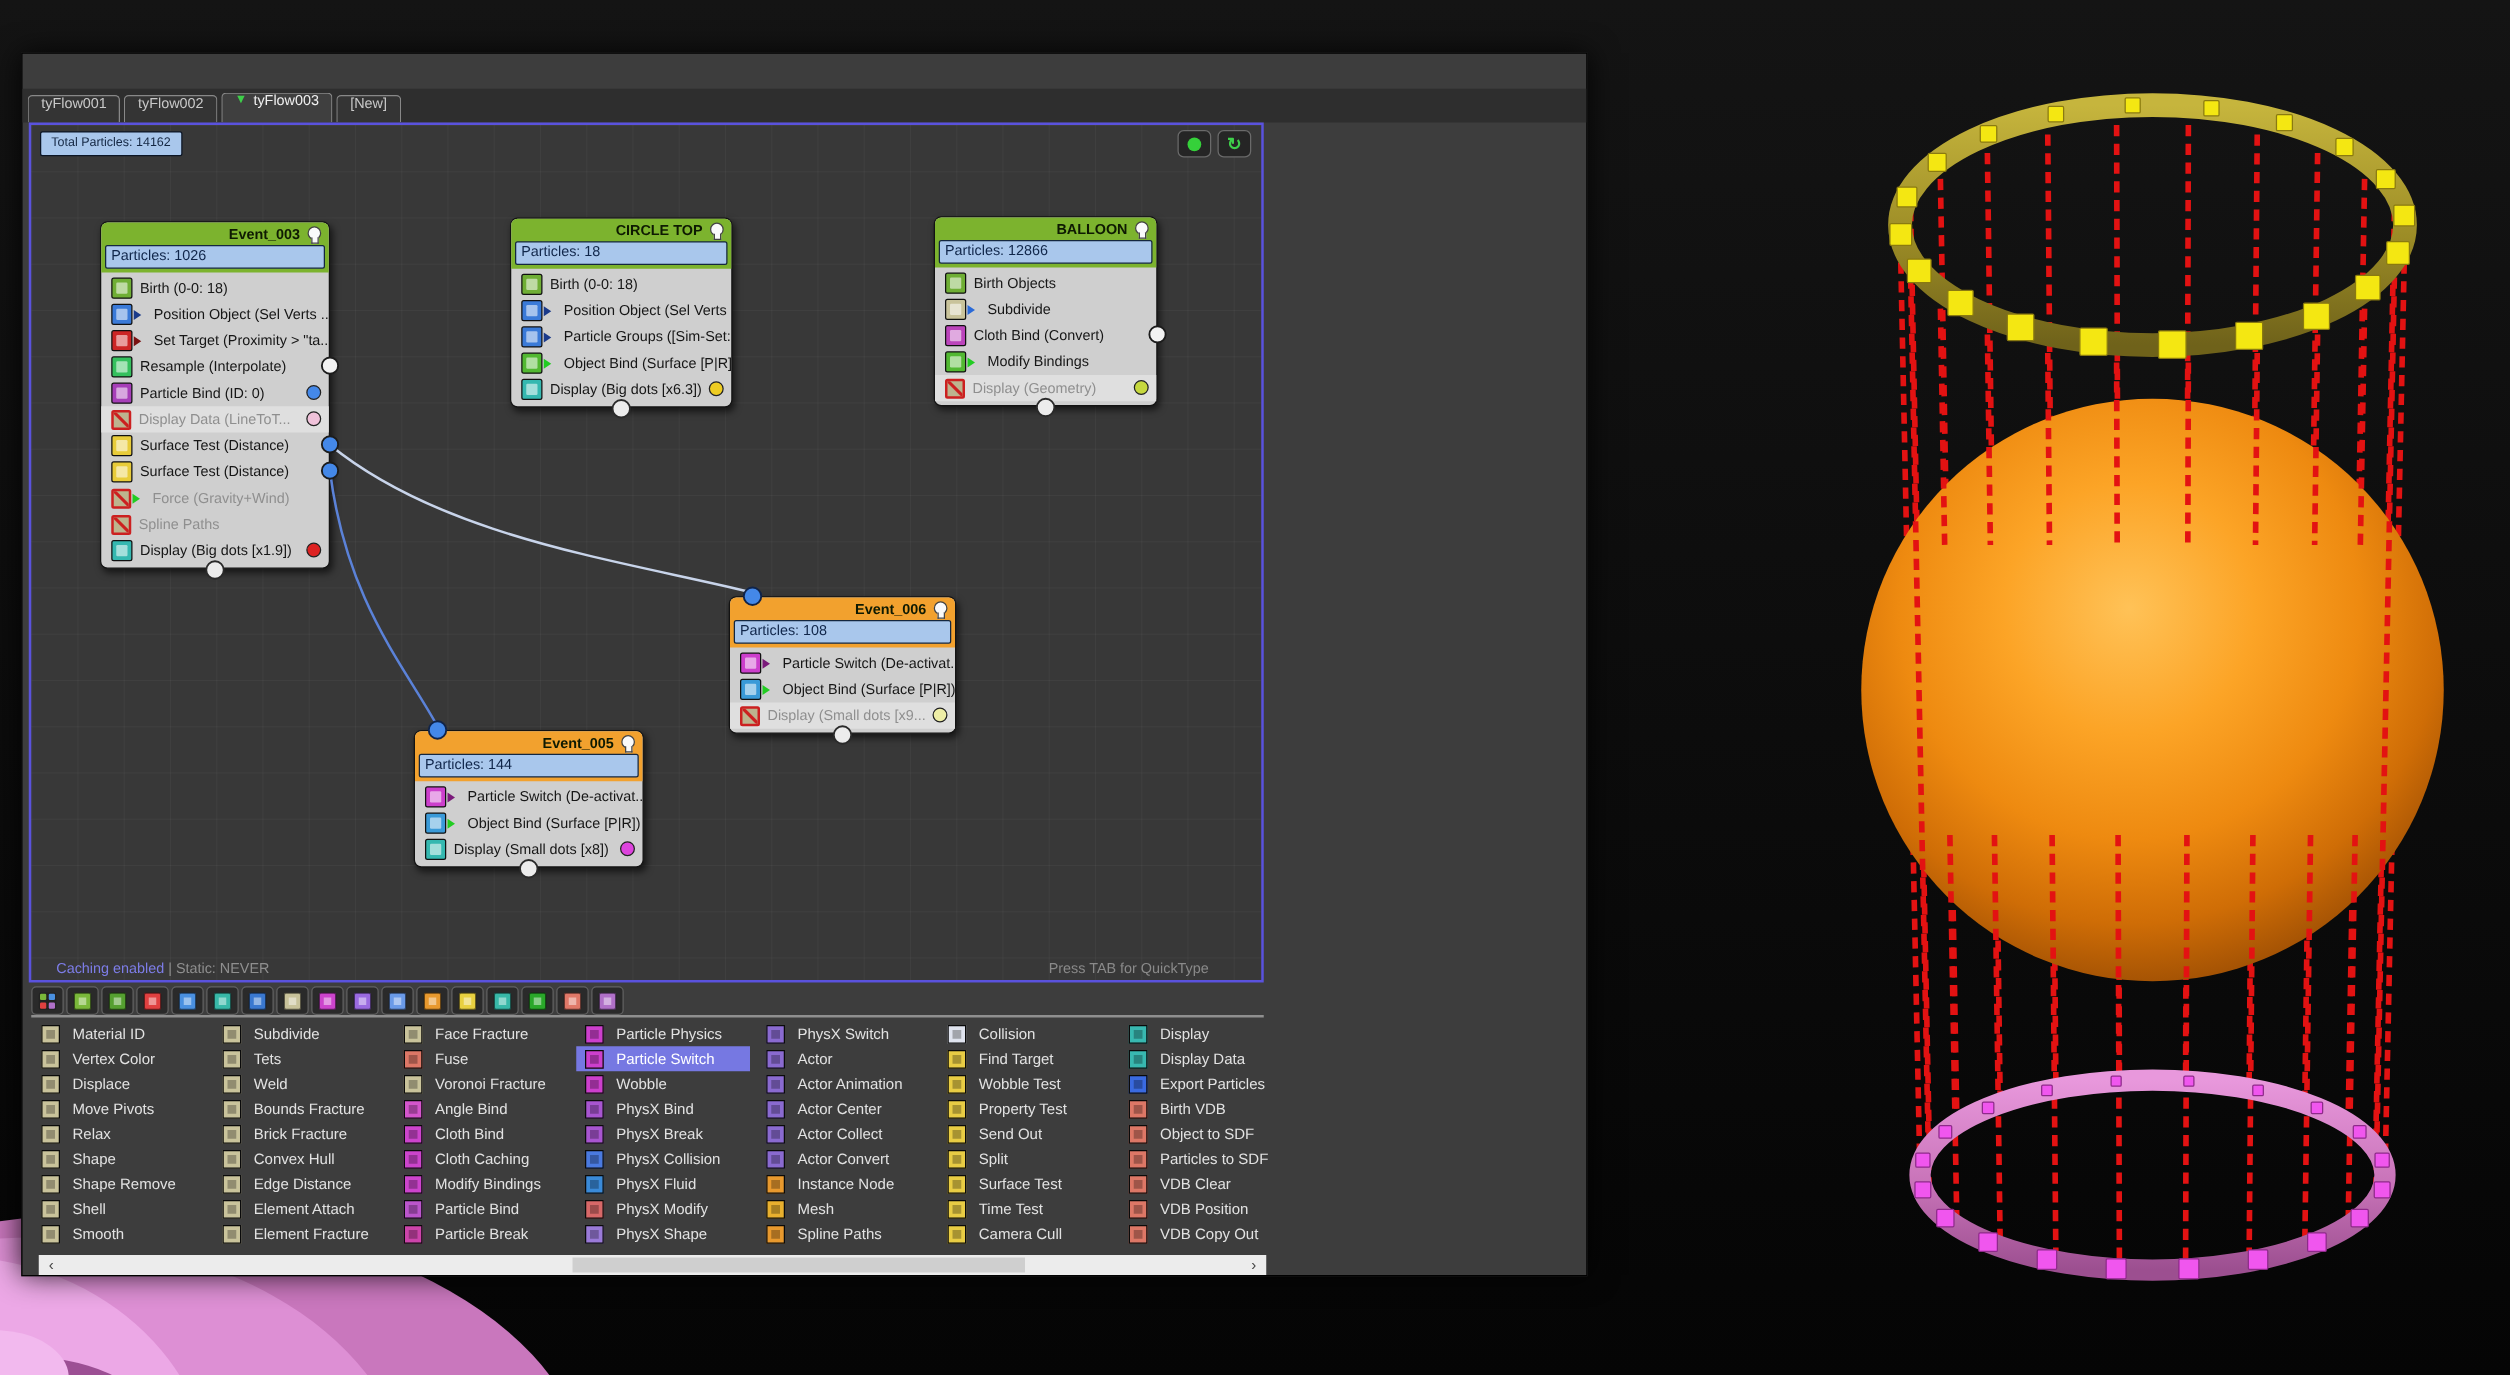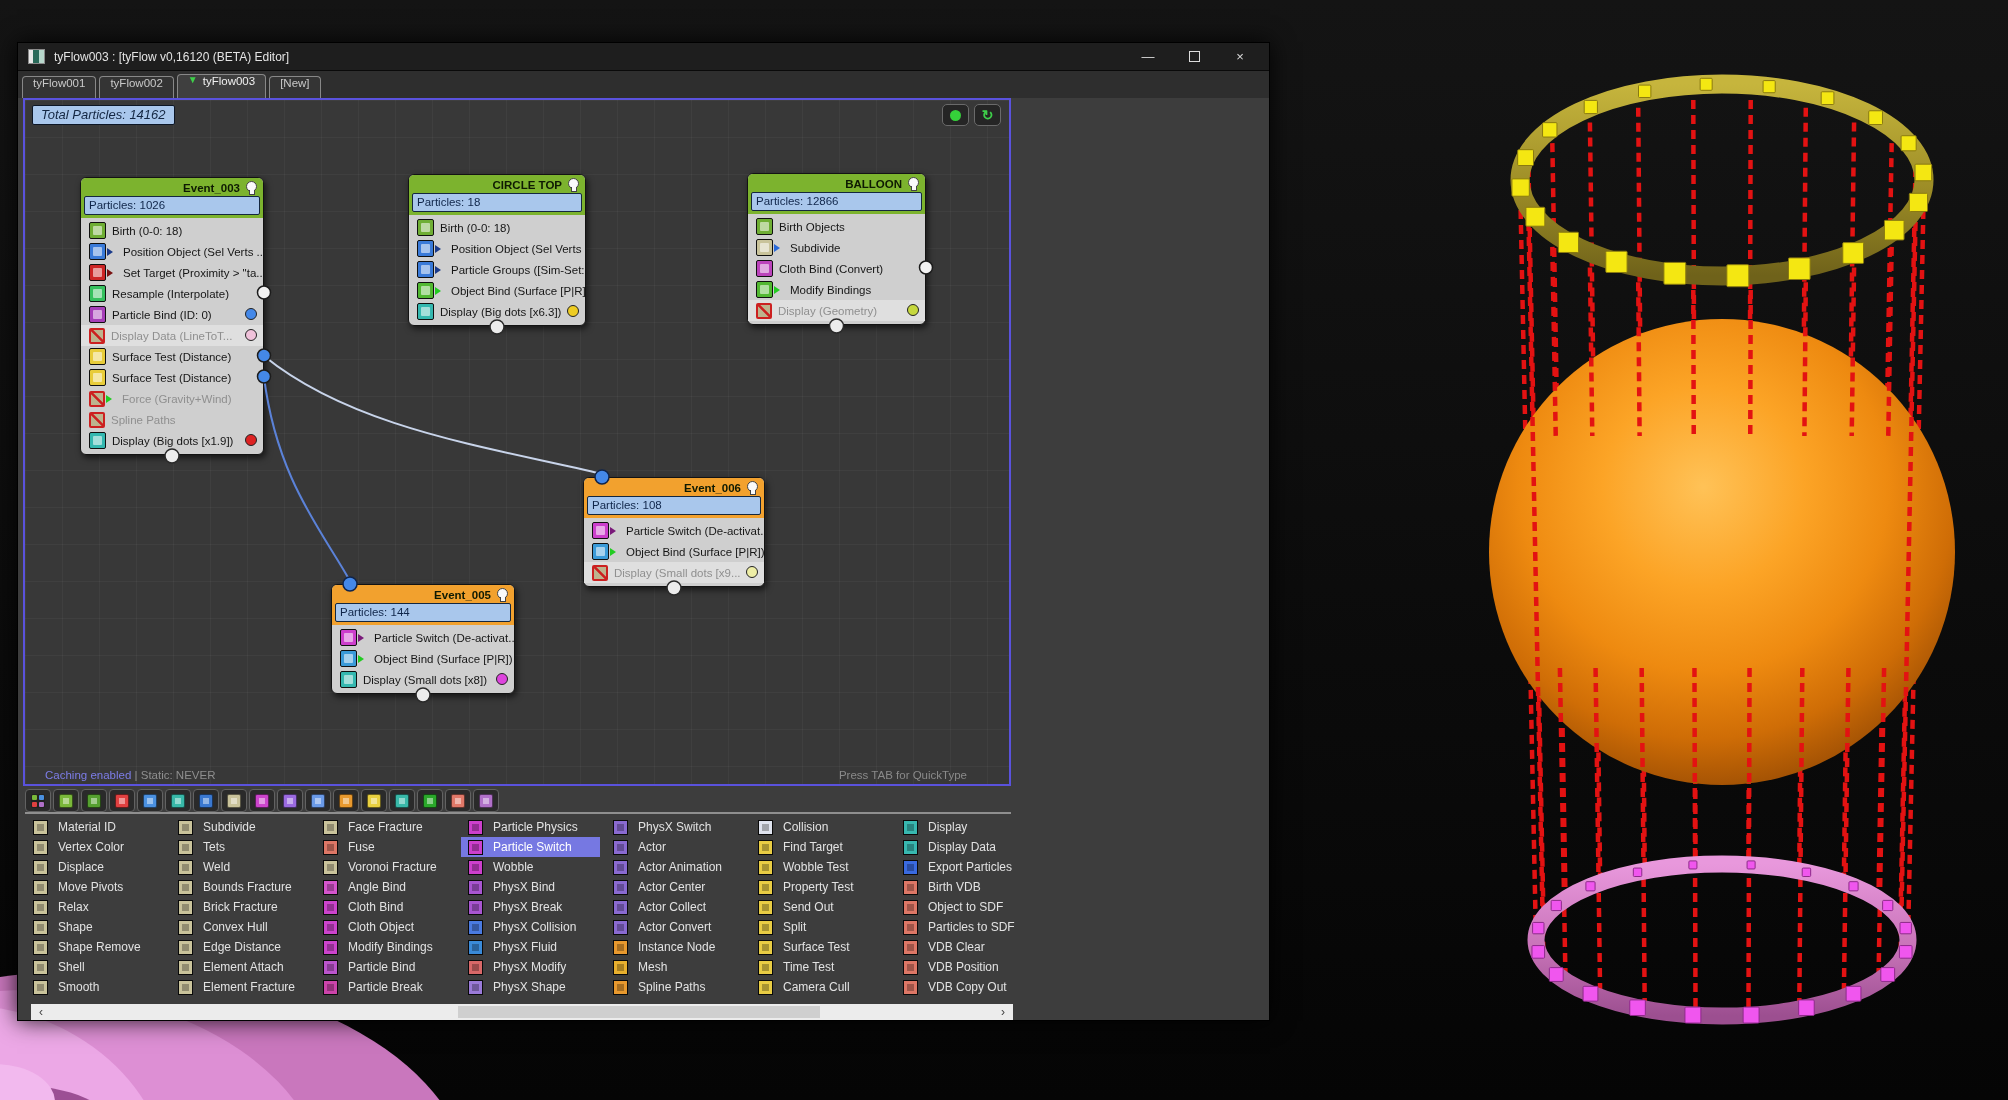--- a/index.html
+++ b/index.html
@@ -26,21 +26,21 @@
   .tab.active{background:#3f3f3f;color:#f0f0f0;height:23px;}
   .tabarrow{color:#3ecf4a;font-size:10px;line-height:10px;}
 
   
   #graph{position:absolute;left:5px;top:55px;width:984px;height:684px;background:#383838;
          border:2px solid #5a52dd;
          background-image:linear-gradient(rgba(255,255,255,.035) 1px,transparent 1px),
                           linear-gradient(90deg,rgba(255,255,255,.035) 1px,transparent 1px);
          background-size:37px 37px;}
   .badge{position:absolute;left:7px;top:5px;height:18px;line-height:18px;background:#a9c7ec;
-         border:1px solid #0c1626;border-radius:2px;padding:0 8px;font-size:13px;color:#142743;font-style:italic;}
+         border:1px solid #0c1626;border-radius:2px;padding:0 8px;font-size:10px;color:#142743;}
   .gbtns{position:absolute;right:8px;top:4px;display:flex;gap:5px;}
   .gbtn{width:25px;height:20px;background:#252525;border:1px solid #6a6a6a;border-radius:5px;
         color:#3ecf4a;display:flex;align-items:center;justify-content:center;font-size:14px;font-weight:bold;}
   .dotIcon{width:11px;height:11px;border-radius:50%;background:#35d13a;}
   .status-l{position:absolute;left:8px;bottom:3px;font-size:11.5px;}
   .caching{color:#7d7de8;margin-left:12px;} .staticTxt{color:#8f8f8f;}
   .status-r{position:absolute;right:42px;bottom:3px;font-size:11.5px;color:#8a8a8a;}
   #nodes{position:absolute;inset:0;}
   #wires{position:absolute;inset:0;pointer-events:none;}
 
@@ -208,35 +208,20 @@
         <ellipse cx="95" cy="1185" rx="375" ry="215" fill="#c977bd"></ellipse>
         <ellipse cx="28" cy="1195" rx="300" ry="205" fill="#dd8fd4"></ellipse>
         <ellipse cx="-40" cy="1190" rx="210" ry="185" fill="#eca8e6"></ellipse>
         <ellipse cx="15" cy="1130" rx="100" ry="45" fill="#9c4f94"></ellipse>
         <ellipse cx="-5" cy="1102" rx="60" ry="38" fill="#f2b9ee"></ellipse>
       </g>
     </svg>
 
   <div id="win">
 
-    <div class="titlebar">
-      <span class="app-icon"></span>
-      <span class="title">tyFlow003 : [tyFlow v0,16120 (BETA) Editor]</span>
-      <div class="winbtns">
-        <div class="wbtn">
-          <span>—</span>
-          </div>
-        <div class="wbtn">
-          <span class="maxbox"></span>
-          </div>
-        <div class="wbtn">
-          <span>×</span>
-          </div>
-      </div>
-    </div>
 
     <div class="tabsrow" id="tabs">
         <div class="tab">
           <span>tyFlow001</span>
         </div>
         <div class="tab">
           <span>tyFlow002</span>
         </div>
         <div class="tab active">
           <span class="tabarrow">▼</span>
@@ -604,21 +589,21 @@
           <div class="prow">
             <span class="picon" style="background: rgb(212, 85, 204);"></span>
             <span class="plabel">Angle Bind</span>
           </div>
           <div class="prow">
             <span class="picon" style="background: rgb(204, 68, 204);"></span>
             <span class="plabel">Cloth Bind</span>
           </div>
           <div class="prow">
             <span class="picon" style="background: rgb(204, 68, 204);"></span>
-            <span class="plabel">Cloth Object</span>
+            <span class="plabel">Cloth Caching</span>
           </div>
           <div class="prow">
             <span class="picon" style="background: rgb(204, 68, 204);"></span>
             <span class="plabel">Modify Bindings</span>
           </div>
           <div class="prow">
             <span class="picon" style="background: rgb(187, 85, 204);"></span>
             <span class="plabel">Particle Bind</span>
           </div>
           <div class="prow">

